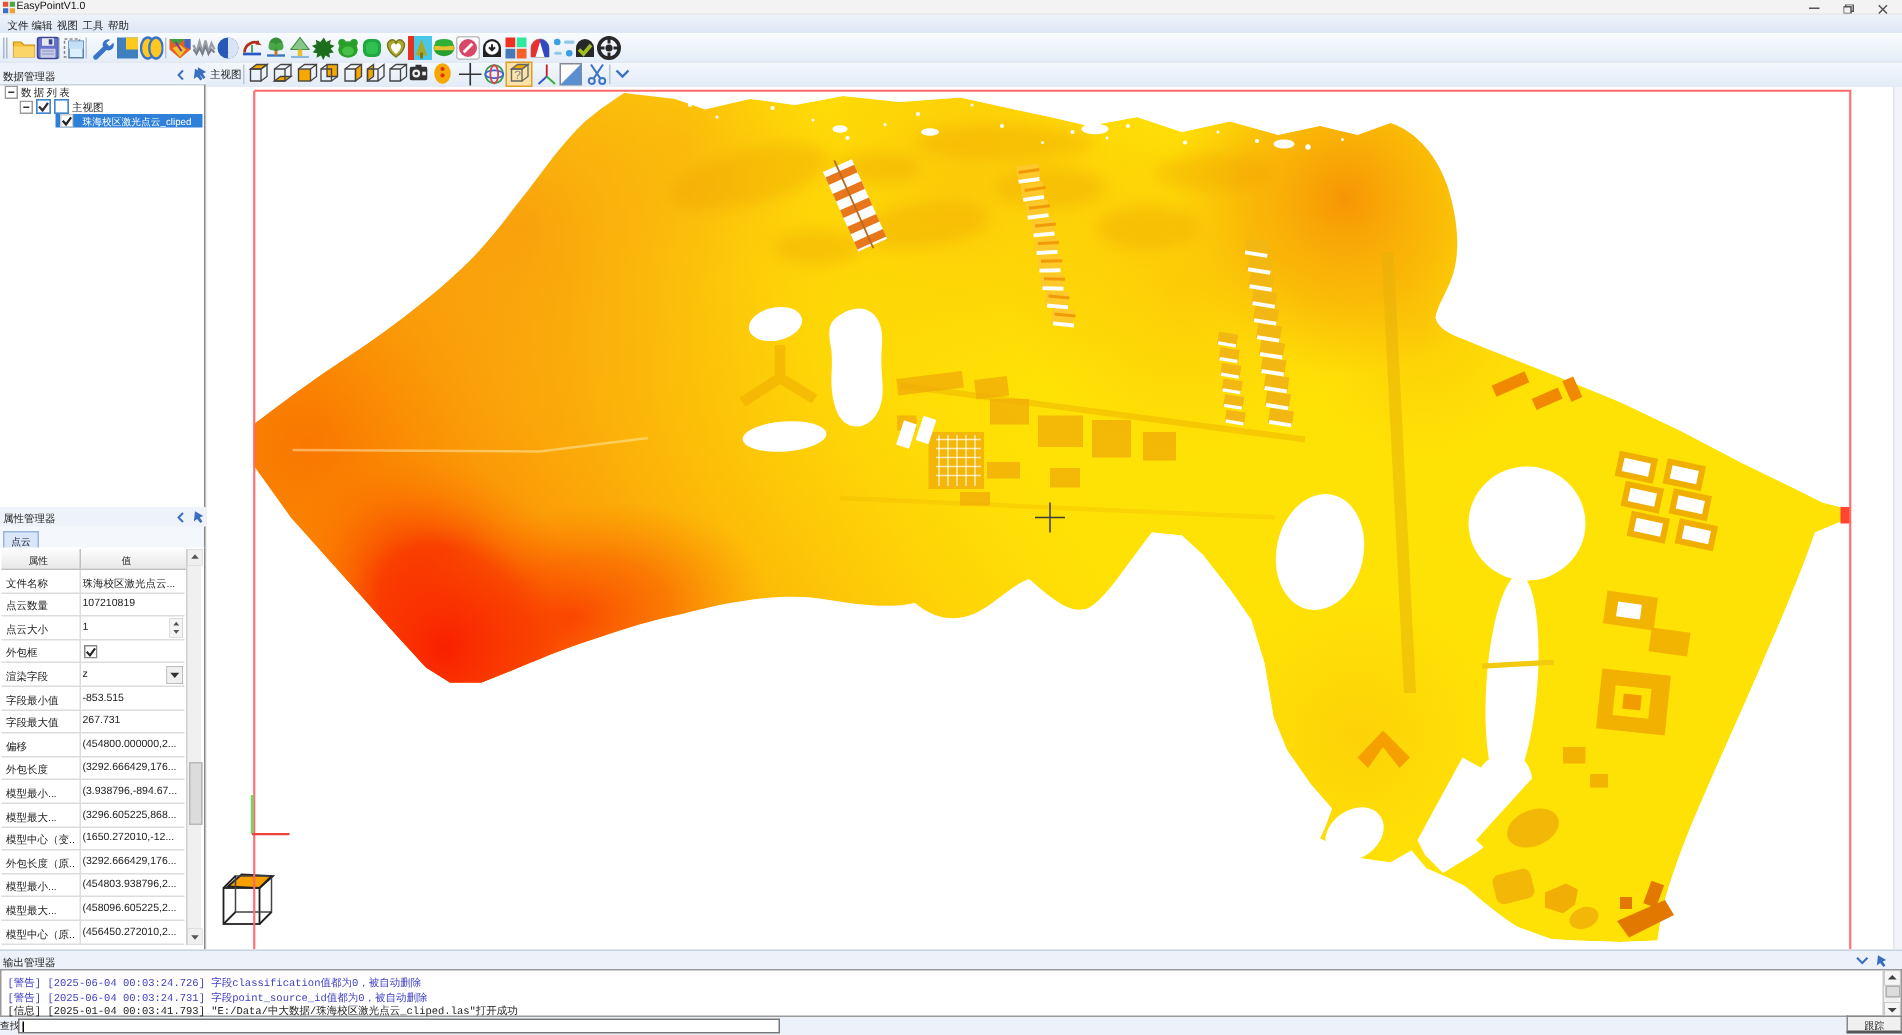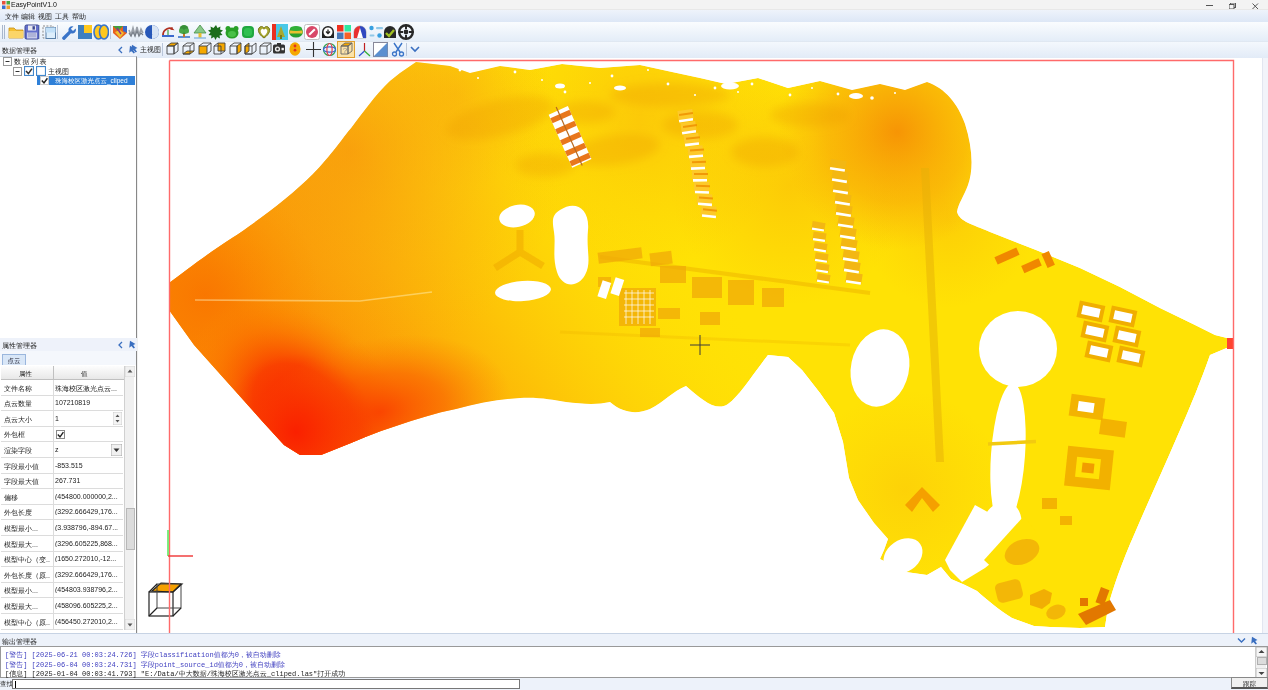--- a/index.html
+++ b/index.html
@@ -720,21 +720,21 @@
   <path d="M168,556 H193" stroke="#f04040" stroke-width="1.5"></path>
   
   </svg>
 
   <div class="abs" id="out-h">输出管理器<svg class="abs" style="left:1237px;top:3px" width="9" height="7">
         <path d="M1,1.5 L4.5,5 L8,1.5" fill="none" stroke="#3a6fc0" stroke-width="1.4"></path>
       </svg><svg class="abs" style="left:1249px;top:2px" width="9" height="9">
         <path d="M4,0.5 L8.5,5 L6,5.5 L7,8.5 L5.5,9 L4,6 L1.5,7 Z" fill="#3a6fc0" transform="rotate(-15 4.5 4.5)"></path>
       </svg></div>
   <div class="abs" id="log">
-    <div class="logline" style="top:3px;color:#4040c0">[警告] [2025-06-21 00:03:24.726] 字段classification值都为0，被自动删除</div>
+    <div class="logline" style="top:3px;color:#4040c0">[警告] [2025-06-04 00:03:24.726] 字段classification值都为0，被自动删除</div>
     <div class="logline" style="top:12.5px;color:#4040c0">[警告] [2025-06-04 00:03:24.731] 字段point_source_id值都为0，被自动删除</div>
     <div class="logline" style="top:22px;color:#222">[信息] [2025-01-04 00:03:41.793] "E:/Data/中大数据/珠海校区激光点云_cliped.las"打开成功</div>
   </div>
   <div class="abs" style="left:1255px;top:646.5px;width:11px;height:31px;background:#f0f0f0;border-left:1px solid #ccc">
     <svg class="abs" style="left:0px;top:0px" width="11" height="10">
         <rect width="11" height="10" fill="#f6f6f6" stroke="#b0b0b0" stroke-width="0.8"></rect>
         <path d="M2.5,6 L5.5,3 L8.5,6 Z" fill="#444"></path>
       </svg>
     <div class="abs" style="left:0.5px;top:10px;width:10px;height:8px;background:#dcdcdc;border:1px solid #b0b0b0"></div>
     <svg class="abs" style="left:0px;top:21px" width="11" height="10">

